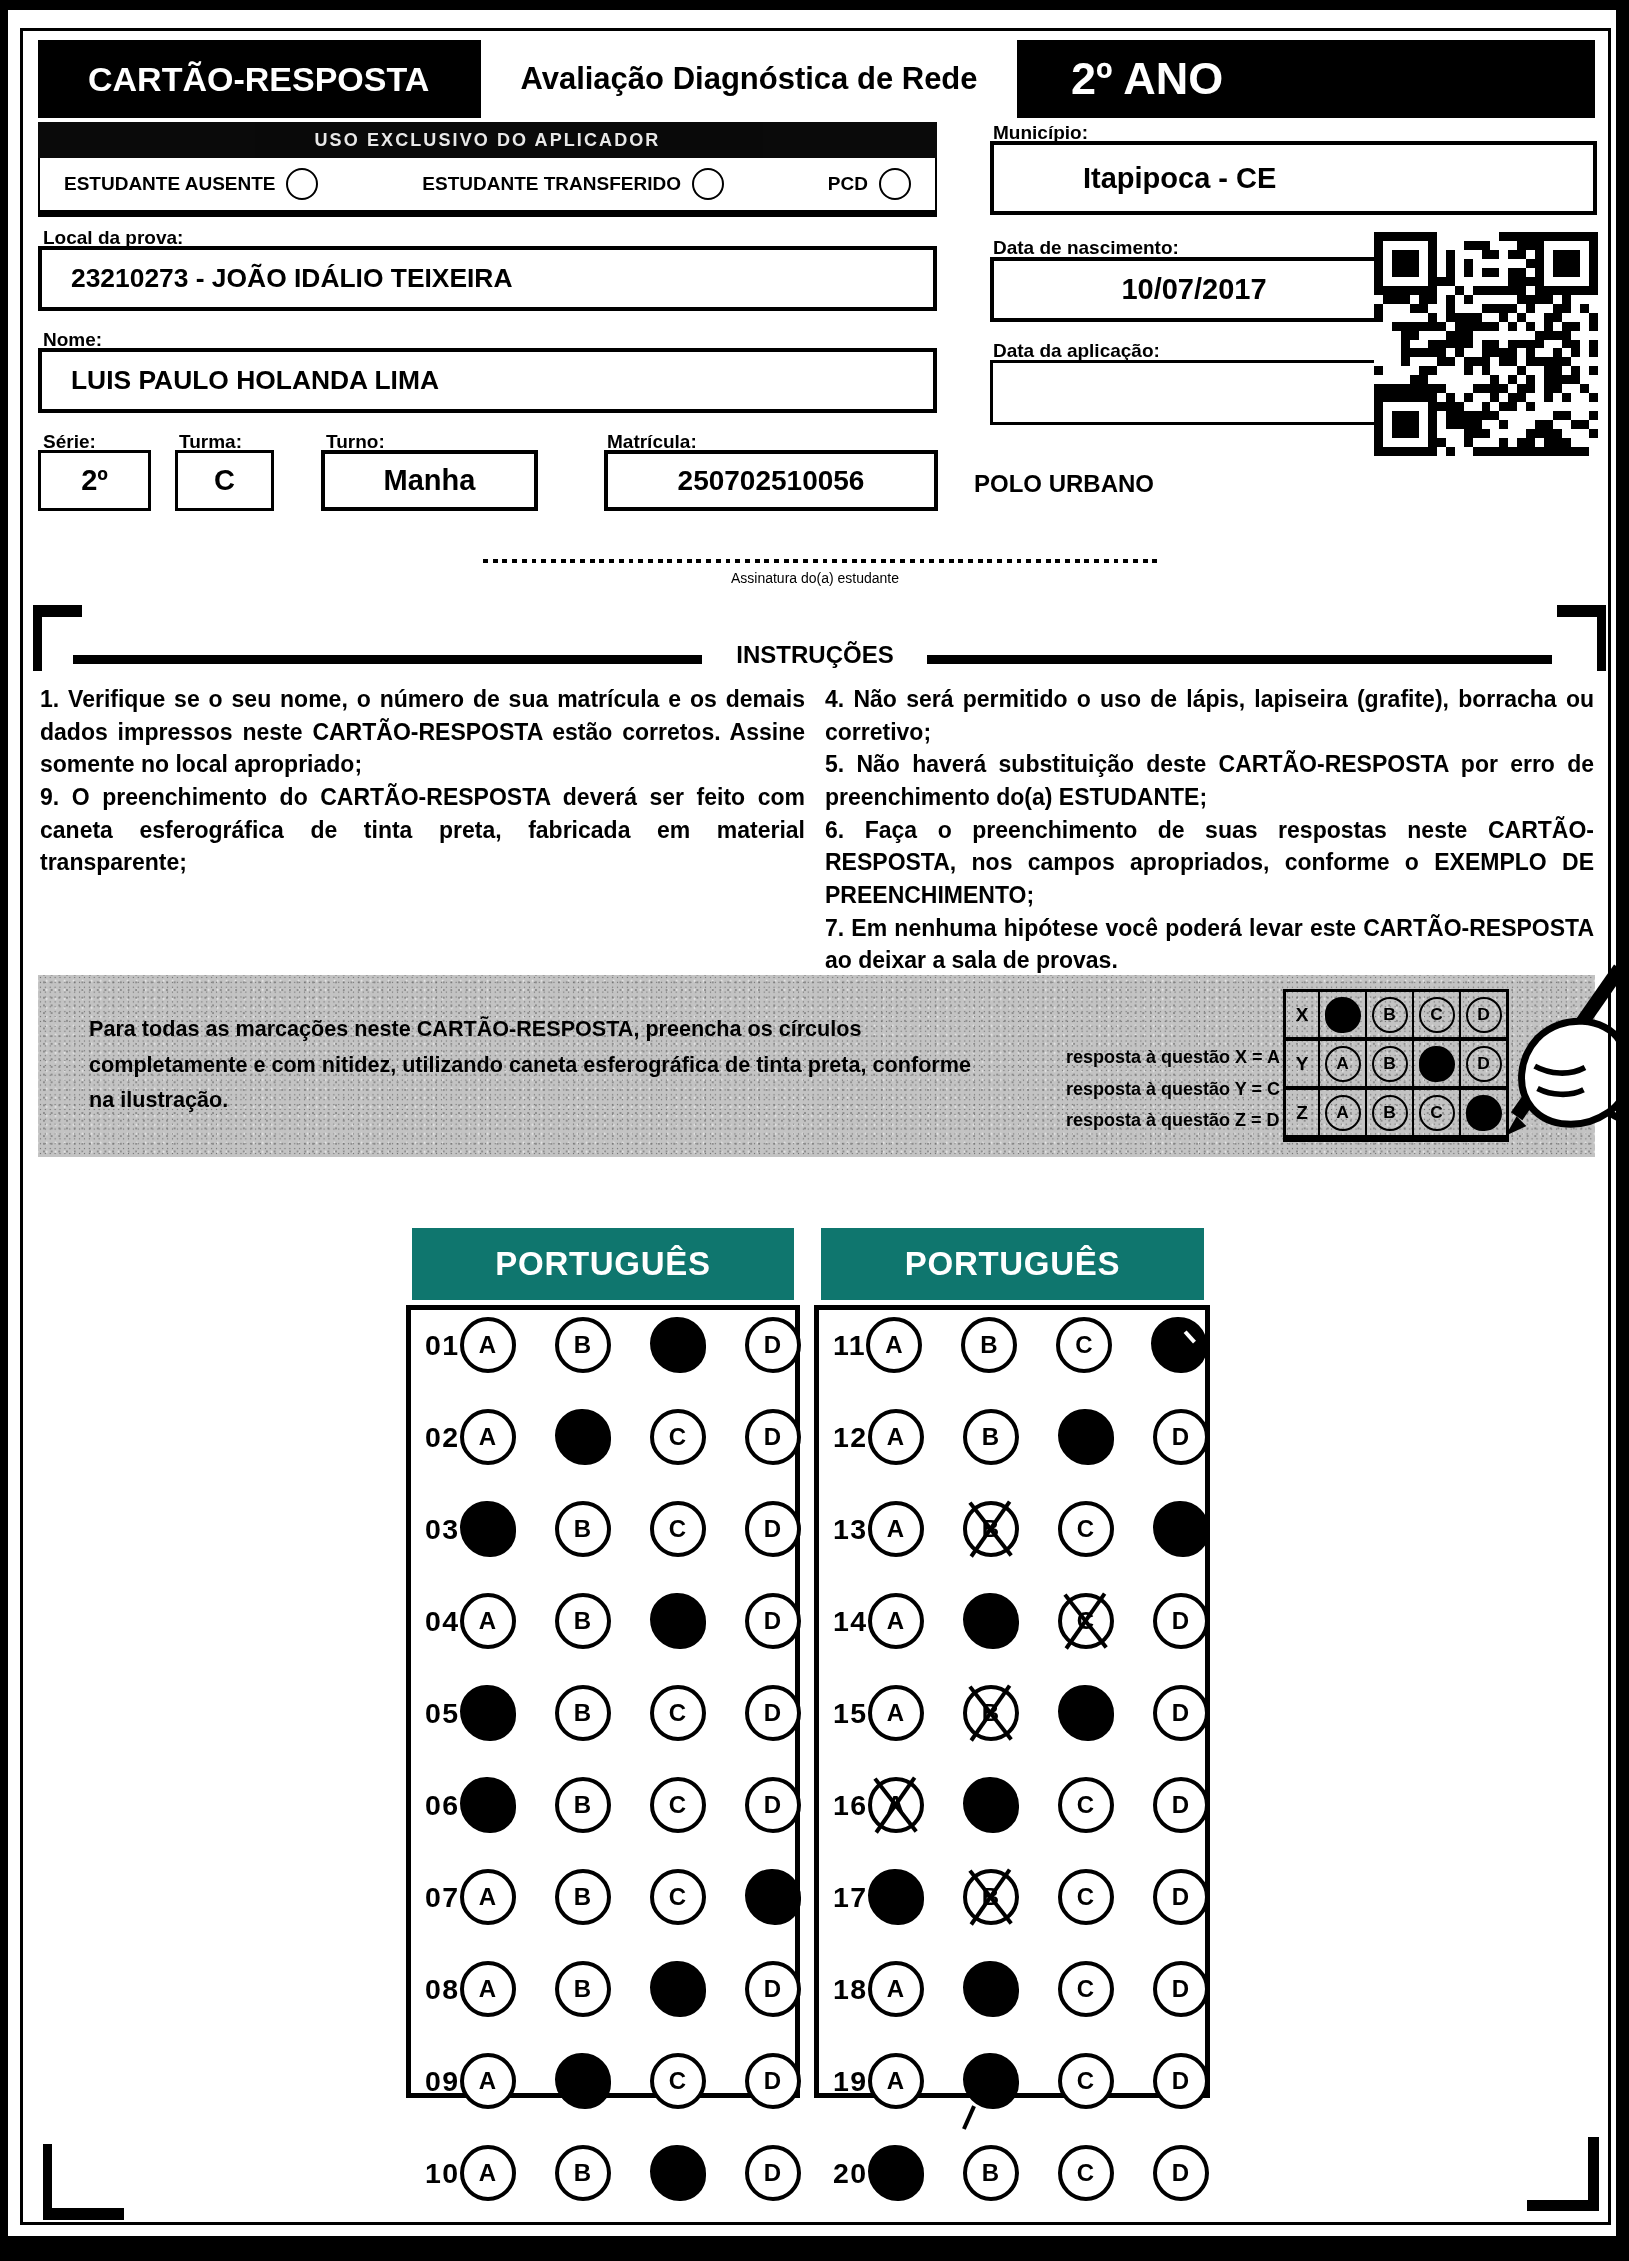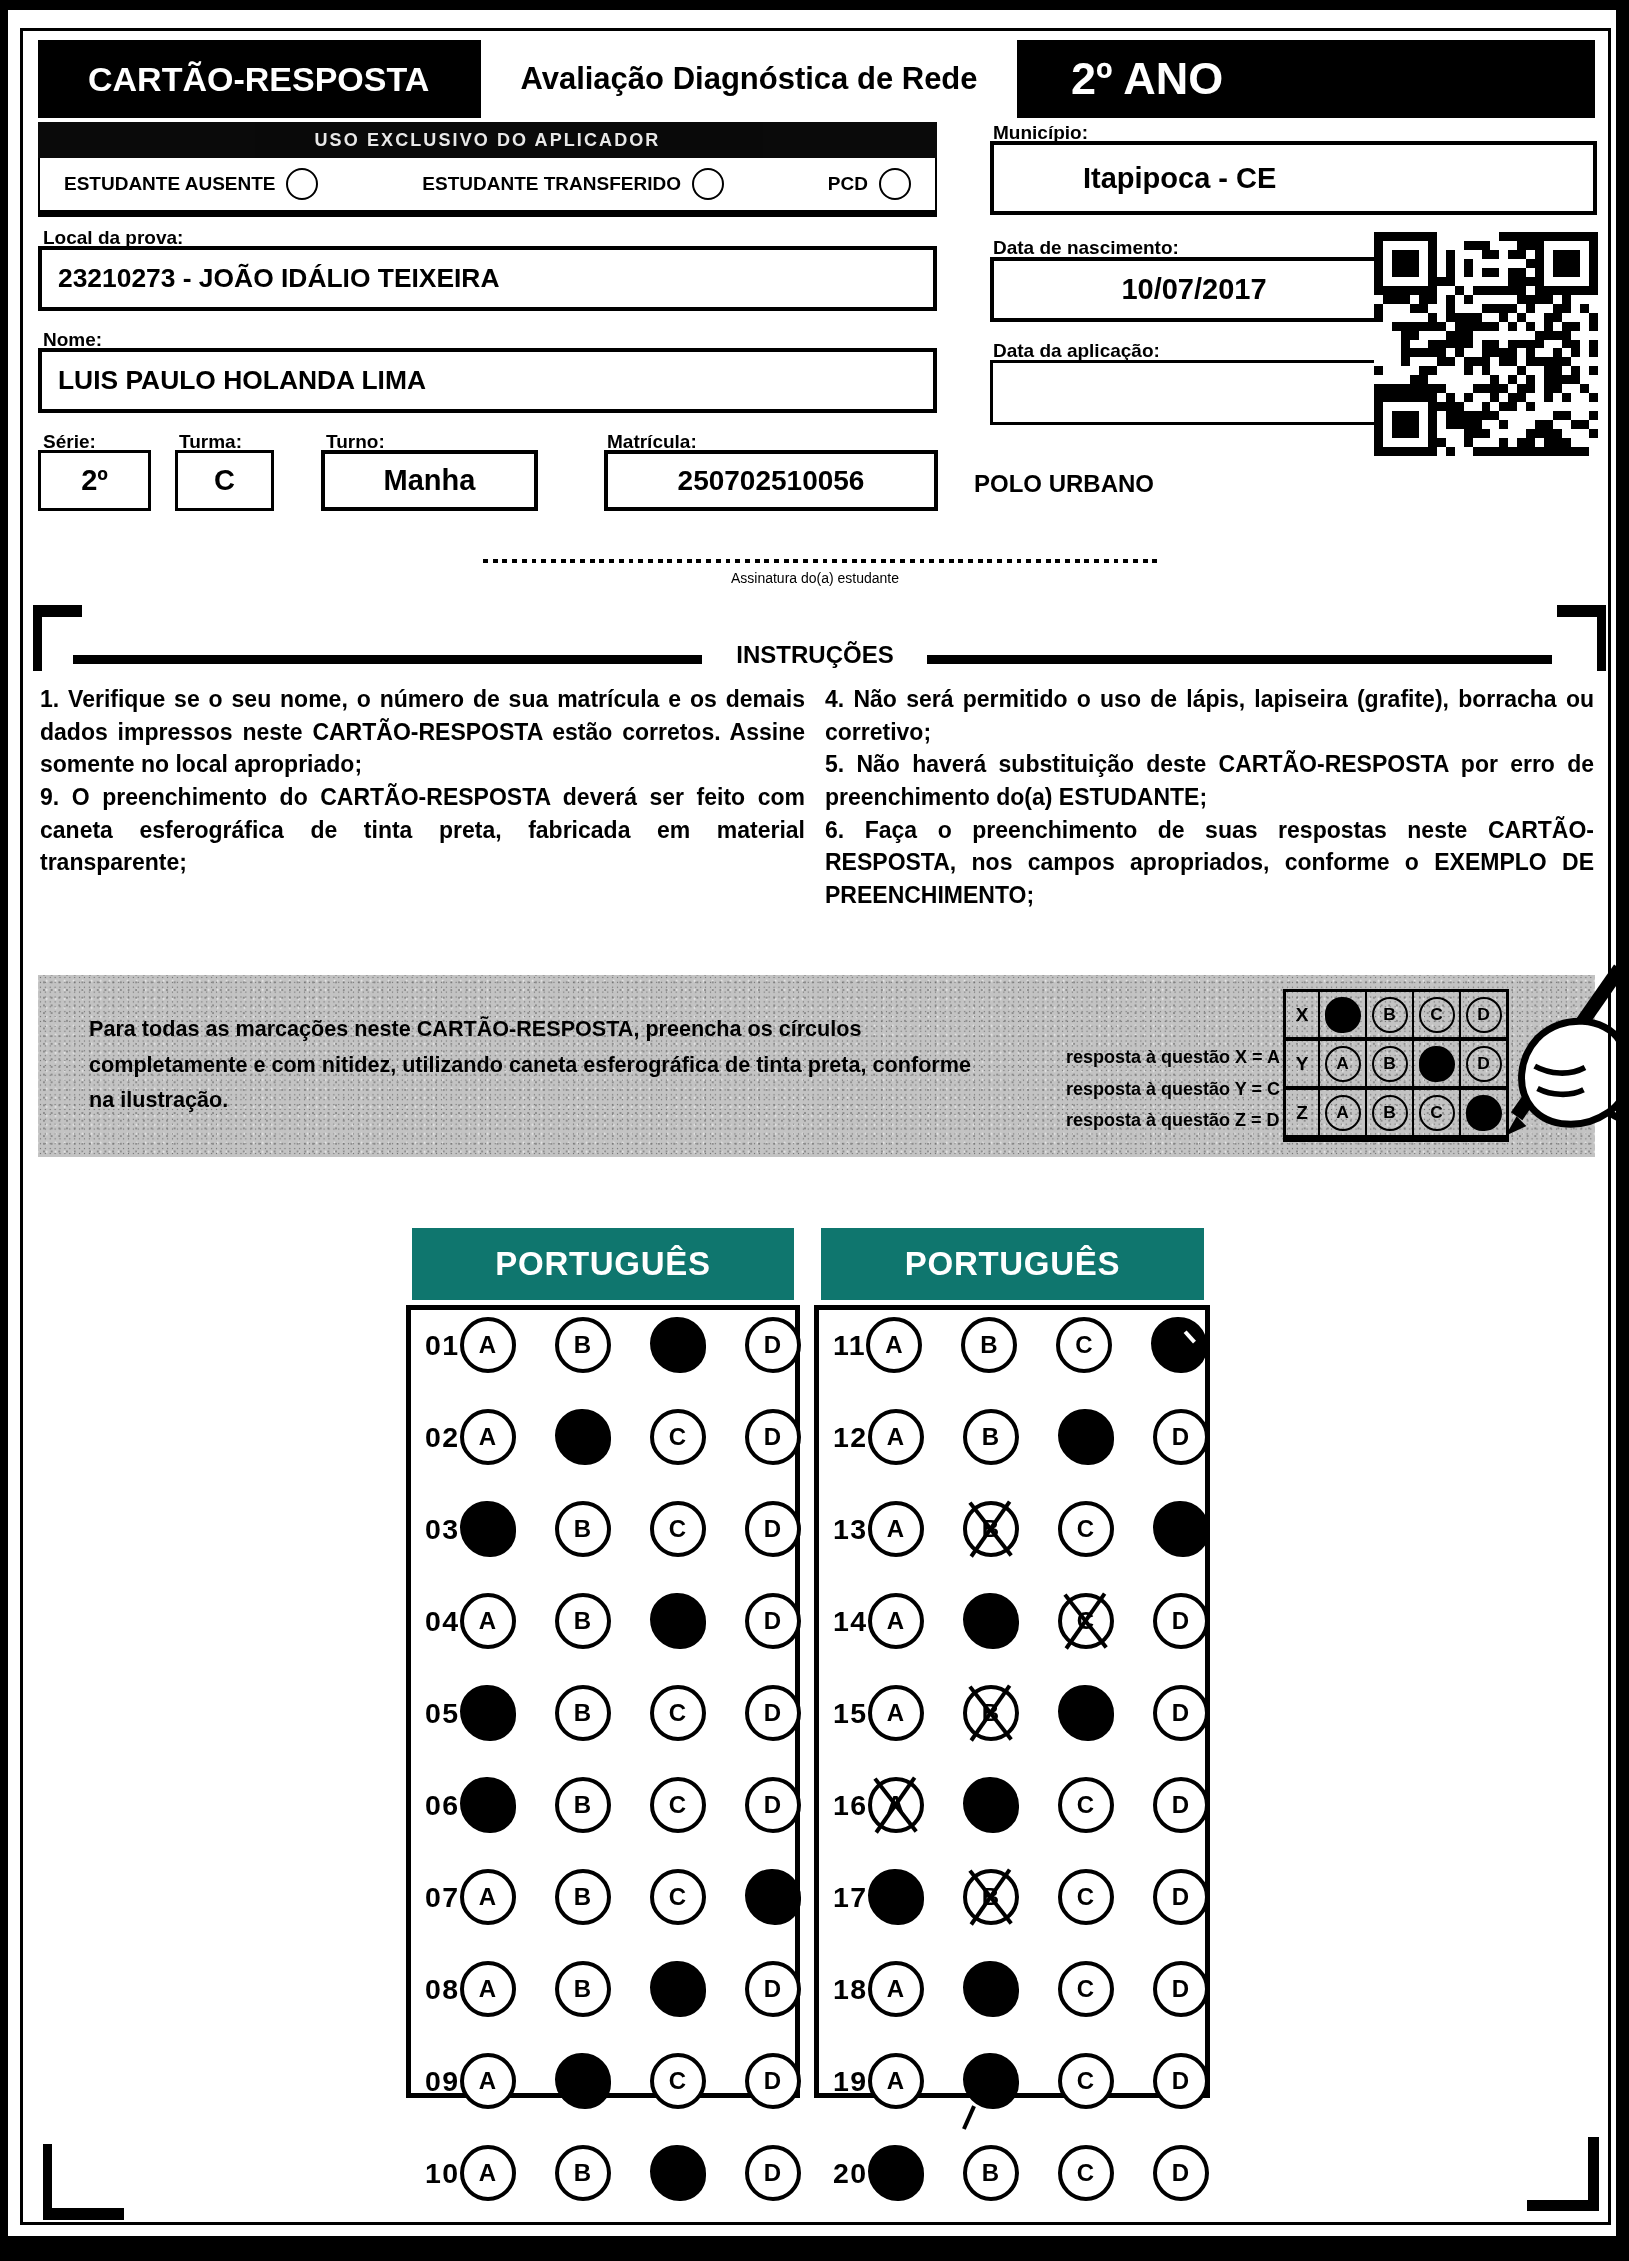--- a/index.html
+++ b/index.html
@@ -23,21 +23,21 @@
   .apptitle{background:#000;color:#e8e8e8;height:36px;display:flex;align-items:center;justify-content:center;
             font-size:18px;font-weight:bold;letter-spacing:2.1px;opacity:.96;}
   .approw{height:54px;display:flex;align-items:center;justify-content:space-between;
           padding:0 24px;border:2.1px solid #000;border-top:none;box-sizing:border-box;}
   .appopt{display:flex;align-items:center;font-size:19px;font-weight:bold;}
   .appcircle{width:28px;height:28px;border:2.8px solid #000;border-radius:50%;margin-left:11px;background:#fff;}
   
   .flabel{position:absolute;font-size:19px;font-weight:bold;}
   .fbox{position:absolute;border:4.2px solid #000;background:#fff;display:flex;align-items:center;
         font-weight:bold;box-sizing:border-box;}
-  .padl{padding-left:16px;}
+  .padl{padding-left:29px;}
   .ctr{justify-content:center;}
   
   .sigline{left:483px;top:559px;width:678px;height:4.2px;
            background:repeating-linear-gradient(90deg,#000 0 4.9px,transparent 4.9px 9.7px);}
   .siglabel{left:476px;top:570px;width:678px;text-align:center;font-size:14px;font-weight:normal;}
   
   .cm{position:absolute;z-index:6;}
   .cm-tl{left:33px;top:605px;width:40px;height:54px;border-left:9px solid #000;border-top:12px solid #000;}
   .cm-tr{left:1557px;top:605px;width:40px;height:54px;border-right:9px solid #000;border-top:12px solid #000;}
   .cm-bl{left:43px;top:2144px;width:72px;height:64px;border-left:9.7px solid #000;border-bottom:12.5px solid #000;}
@@ -798,20 +798,21 @@
   <div class="instr-line il-right"></div>
   <div class="abs instr-title">INSTRUÇÕES</div>
   <div class="icol icol-l" id="instr-left">
       <p>1. Verifique se o seu nome, o número de sua matrícula e os demais dados impressos neste CARTÃO-RESPOSTA estão corretos. Assine somente no local apropriado;</p>
       <p>9. O preenchimento do CARTÃO-RESPOSTA deverá ser feito com caneta esferográfica de tinta preta, fabricada em material transparente;</p>
     </div>
   <div class="icol icol-r" id="instr-right">
       <p>4. Não será permitido o uso de lápis, lapiseira (grafite), borracha ou corretivo;</p>
       <p>5. Não haverá substituição deste CARTÃO-RESPOSTA por erro de preenchimento do(a) ESTUDANTE;</p>
       <p>6. Faça o preenchimento de suas respostas neste CARTÃO-RESPOSTA, nos campos apropriados, conforme o EXEMPLO DE PREENCHIMENTO;</p>
+      <p>7. Em nenhuma hipótese você poderá levar este CARTÃO-RESPOSTA ao deixar a sala de provas.</p>
     </div>
 
   <div class="abs band">
     <div class="bandnote">Para todas as marcações neste CARTÃO-RESPOSTA, preencha os círculos completamente e com nitidez, utilizando caneta esferográfica de tinta preta, conforme na ilustração.</div>
     <div class="legend" id="legend">
         <div>resposta à questão X = A</div>
         <div>resposta à questão Y = C</div>
         <div>resposta à questão Z = D</div>
       </div>
     <div class="exgrid" id="exgrid">

